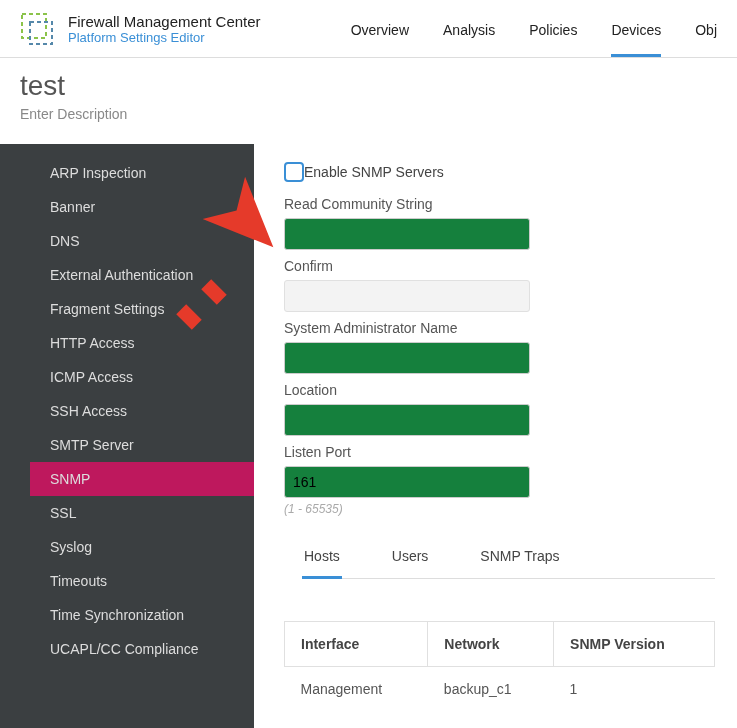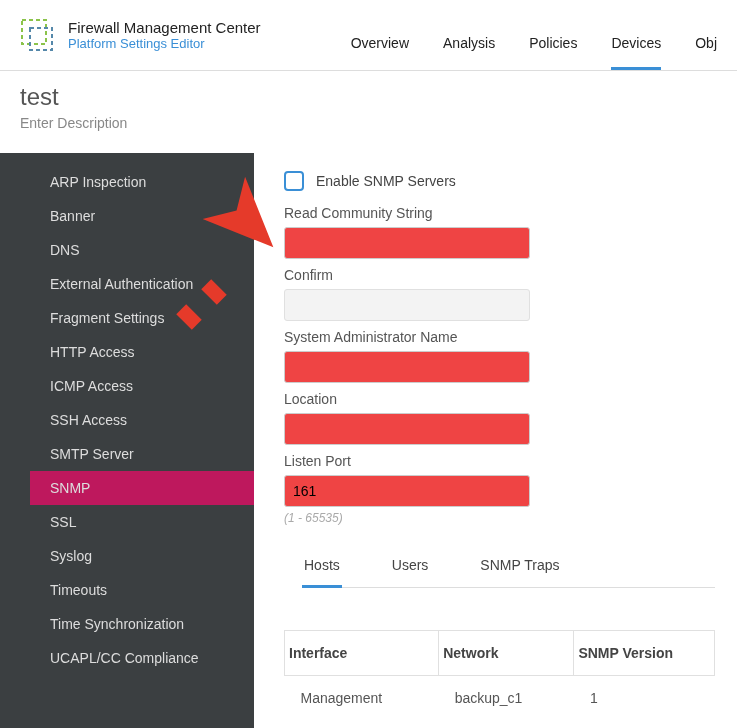--- a/index.html
+++ b/index.html
@@ -1,49 +1,49 @@
 <!DOCTYPE html>
 <html><head>
 <meta charset="utf-8">
 <style>
   * { box-sizing: border-box; margin: 0; padding: 0; }
   body { font-family: -apple-system, BlinkMacSystemFont, "Segoe UI", Arial, sans-serif; font-size: 14px; color: #444; background: #fff; width: 737px; height: 728px; overflow: hidden; position: relative; }
   
-  .header { display: flex; align-items: center; height: 71px; border-bottom: 1px solid #ddd; padding: 0 20px; }
+  .header { display: flex; align-items: center; height: 58px; border-bottom: 1px solid #ddd; padding: 0 20px; }
   .logo { width: 34px; height: 34px; margin-right: 14px; display:flex; align-items:center; justify-content:center; }
   .brand { display:flex; flex-direction:column; }
   .brand-title { font-size: 15px; color: #222; font-weight: 400; }
   .brand-sub { font-size: 13px; color: #3a8fd6; }
   .nav { margin-left:auto; display:flex; gap: 34px; align-items:flex-end; height:100%; }
   .nav-item { font-size:14px; color:#222; padding: 18px 0 16px 0; cursor:pointer; border-bottom: 3px solid transparent; }
   .nav-item.active { border-bottom-color:#3a8fd6; }
   
   .subhead { padding: 12px 20px 22px 20px; }
-  .page-title { font-size: 24px; color:#555; font-weight: 400; margin-bottom: 4px; }
+  .page-title { font-size: 28px; color:#555; font-weight: 400; margin-bottom: 4px; }
   .page-desc { font-size: 14px; color:#888; }
   
   .body { display:flex; height: calc(100% - 58px - 80px); }
   .sidebar { width: 254px; background:#3b3f41; color:#ddd; padding-top: 12px; }
   .sb-item { padding: 9px 20px; font-size:14px; color:#ddd; cursor:pointer;margin-left:30px; }
   .sb-item.sel { background:#be185d; }
   
   .main { flex:1; padding: 18px 22px 0 30px; position:relative; }
-  .chk-row { display:flex; align-items:center; gap:12px; margin-bottom: 14px; }
+  .chk-row { display:flex; align-items:center; gap:0; margin-bottom: 14px; }
   .chk { width:20px; height:20px; border:2px solid #3a8fd6; border-radius:4px; background:#fff; cursor:pointer; }
   .lbl { font-size:14px; color:#555; margin-bottom:6px; margin-top: 8px; display:block; }
-  .field { width: 246px; height:32px; border:1px solid #ccc; border-radius:3px; background:#ef4444; padding: 4px 8px; font-size:14px; }
+  .field { width: 246px; height:32px; border:1px solid #ccc; border-radius:3px; background:#15803d; padding: 4px 8px; font-size:14px; }
   .field.ro { background:#f3f3f3; border-color:#e0e0e0; }
   .hint { font-size:12px; color:#aaa; font-style: italic; margin-top:4px; }
   
   .tabs { display:flex; gap: 48px; border-bottom:1px solid #ddd; margin-top: 22px; margin-left: 18px; }
   .tab { padding: 10px 2px 12px 2px; font-size:14px; color:#444; cursor:pointer; border-bottom: 3px solid transparent; margin-bottom:-1px; }
   .tab.active { border-bottom-color:#3a8fd6; font-weight:500; }
   
   .table { margin-top: 42px; width: 100%; border-collapse: collapse; font-size:14px; }
-  .table th { text-align:left; font-weight:600; color:#444; padding:14px 4px; border:1px solid #e0e0e0; border-bottom:none; }
+  .table th { text-align:left; font-weight:600; color:#444; padding:14px 16px; border:1px solid #e0e0e0; border-bottom:none; }
   .table td { padding:14px 16px; border-top:1px solid #e0e0e0; color:#555; }
   
   .arrow-annot { position:absolute; left:158px; top:172px; pointer-events:none; z-index: 50; }
 </style>
 </head>
 <body>
 
 <div class="header">
   <div class="logo">
     <svg width="34" height="34" viewBox="0 0 34 34">

